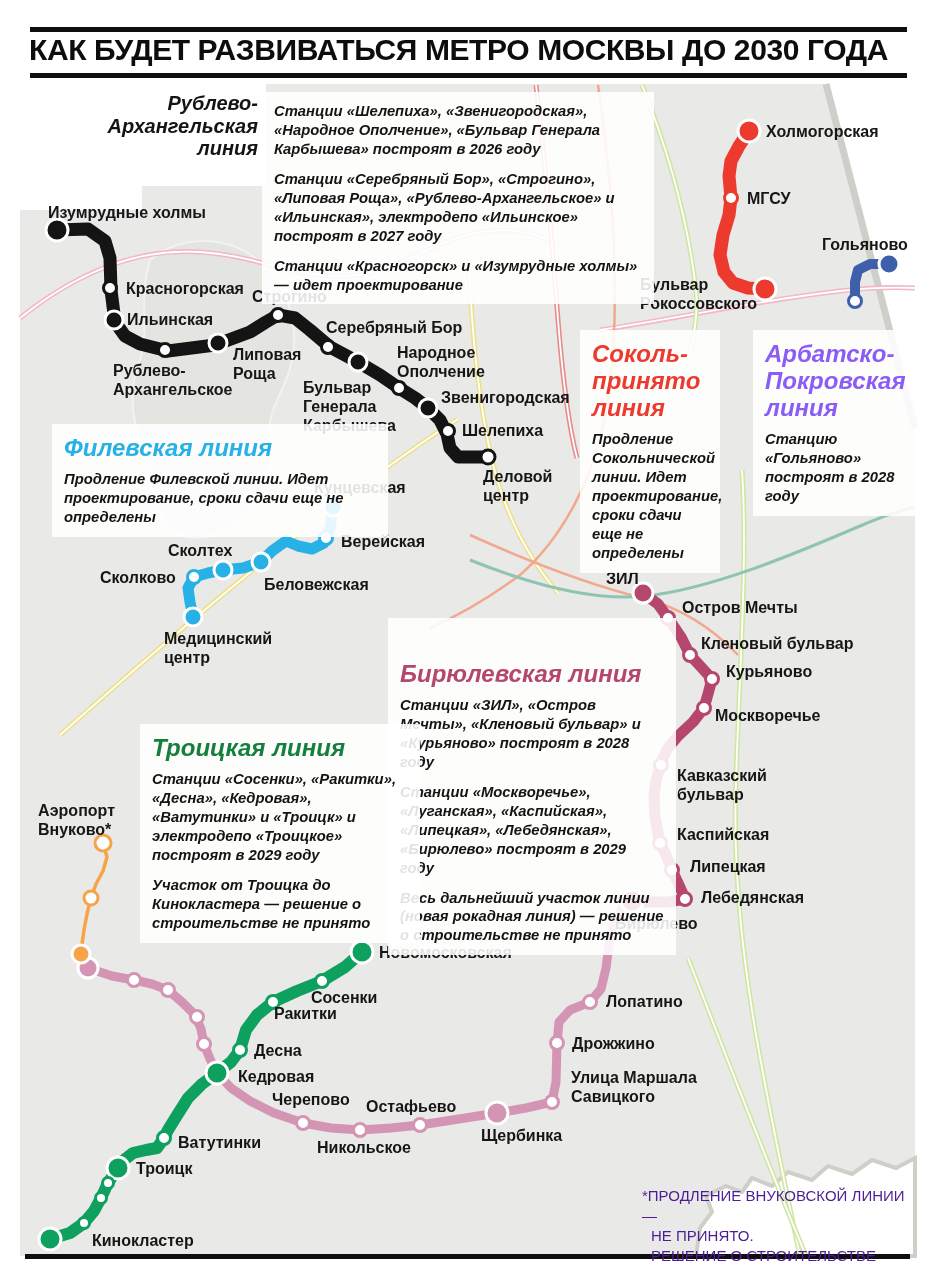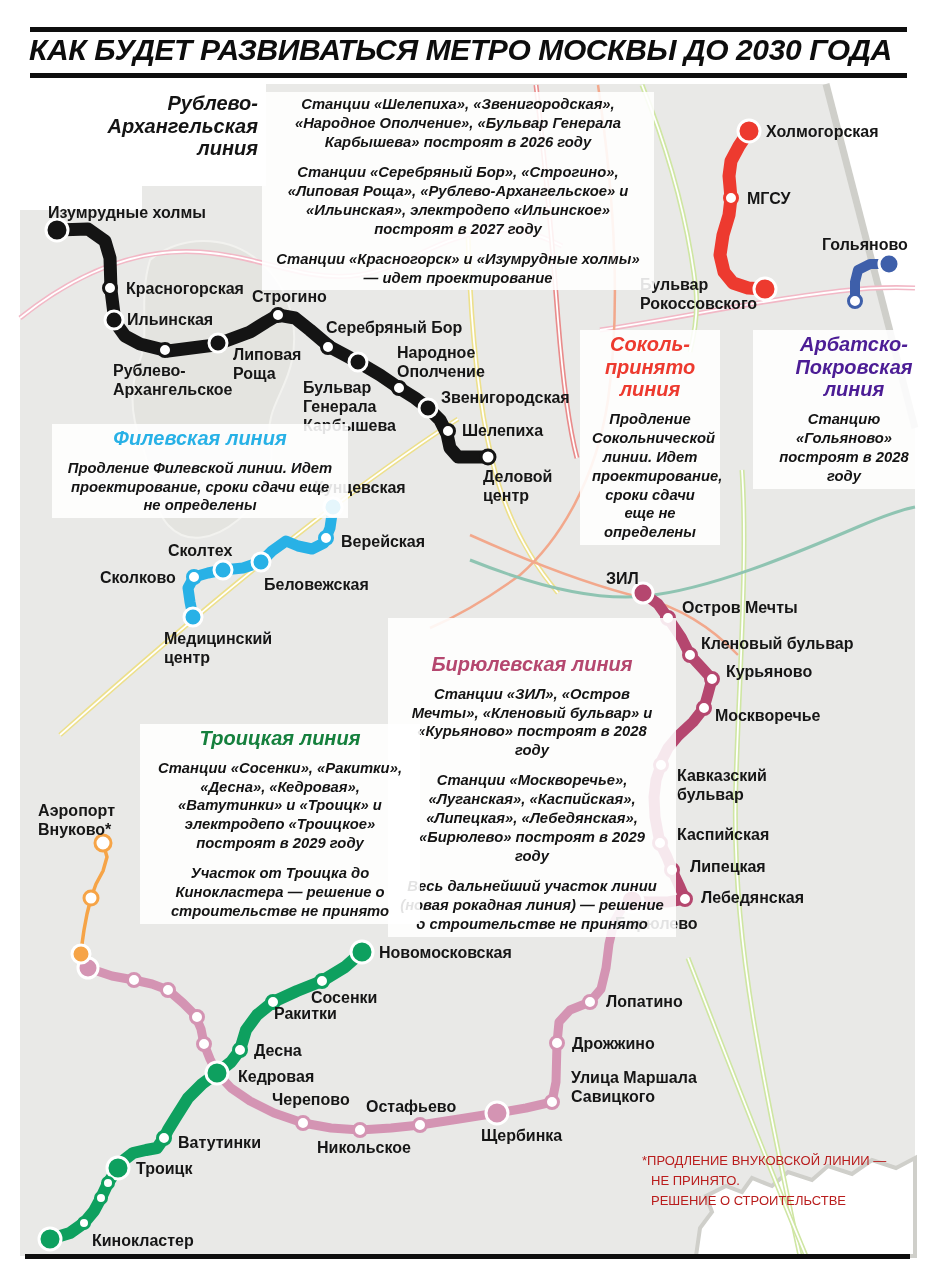--- a/index.html
+++ b/index.html
@@ -7,40 +7,40 @@
     width:935px;height:1280px;position:relative;overflow:hidden;
     background:#ffffff;
     font-family:"Liberation Sans", sans-serif;
   }
   .hdr-rule{position:absolute;left:30px;width:877px;height:5px;background:#0e0e0e;}
   #rule-top{top:27px;}
   #rule-mid{top:73px;}
   #rule-bottom{position:absolute;left:25px;top:1254px;width:885px;height:5px;background:#0e0e0e;}
   .page-title{
     position:absolute;left:29px;top:33px;width:880px;
-    font-size:30px;font-weight:bold;color:#0d0d0d;letter-spacing:-0.4px;white-space:nowrap;font-style:italic;
+    font-size:30px;font-weight:bold;color:#0d0d0d;letter-spacing:-0.4px;white-space:nowrap;
   }
   #map-svg{position:absolute;left:0;top:0;}
   .road .ro{fill:none;stroke-width:5px;}
   .road .ri{fill:none;stroke:#ffffff;stroke-width:1.8px;}
   .road-single{fill:none;}
   .st-label{font-family:"Liberation Sans", sans-serif;font-weight:bold;font-size:16px;fill:#161616;}
   .info{
     position:absolute;background:rgba(255,255,255,0.88);
-    padding:3px 12px;color:#141414;box-sizing:border-box;text-align:center;
-  }
-  .info .ttl{font-weight:bold;font-style:italic;font-size:20px;line-height:1.13;margin:0 0 9px 0;}
+    padding:10px 12px;color:#141414;box-sizing:border-box;
+  }
+  .info .ttl{font-weight:bold;font-style:italic;font-size:24px;line-height:1.13;margin:0 0 9px 0;}
   .info .ttl .tl{display:block;}
   .info p{font-weight:bold;font-style:italic;font-size:14.8px;line-height:1.28;margin:0 0 11px 0;}
   .info p:last-child{margin-bottom:0;}
   #b-rublevo-title{background:none;text-align:right;padding:0;}
   #b-rublevo-title .ttl{font-size:20px;margin:0;}
   .footnote{
-    position:absolute;left:642px;top:1151px;width:270px;
-    font-size:13px;color:#b91c1c;line-height:20px;font-weight:normal;
+    position:absolute;left:642px;top:1186px;width:270px;
+    font-size:15px;color:#4c1d95;line-height:20px;font-weight:normal;
   }
   .footnote .fl{display:block;}
   .footnote .fl.ind{padding-left:9px;}
 </style>
 </head>
 <body>
 
 <svg id="map-svg" width="935" height="1280" viewBox="0 0 935 1280">
 
   <rect x="20" y="84" width="895" height="1172" fill="#E9E9E7"></rect>
@@ -245,29 +245,29 @@
 <div class="info" style="left:580px;top:330px;width:140px;">
   <div class="ttl" style="color: rgb(237, 58, 47);">
     <span class="tl">Соколь-</span>
     <span class="tl">принято</span>
     <span class="tl">линия</span>
   </div>
   <p>Продление Сокольнической линии. Идет проектирование, сроки сдачи еще не определены</p>
 </div>
 
 <div class="info" style="left:753px;top:330px;width:182px;">
-  <div class="ttl" style="color: #4c1d95; margin-left: 20px;">
+  <div class="ttl" style="color: #8b5cf6;">
     <span class="tl">Арбатско-</span>
     <span class="tl">Покровская</span>
     <span class="tl">линия</span>
   </div>
   <p>Станцию «Гольяново» построят в 2028 году</p>
 </div>
 
-<div class="info" style="left:52px;top:424px;width:296px;">
+<div class="info" style="left:52px;top:424px;width:336px;">
   <div class="ttl" style="color: rgb(40, 177, 230);">
     <span class="tl">Филевская линия</span>
   </div>
   <p>Продление Филевской линии. Идет проектирование, сроки сдачи еще не определены</p>
 </div>
 
 <div class="info" style="left:388px;top:618px;width:288px;">
   <div class="ttl" style="color: rgb(181, 71, 111); margin-top: 32px;">
     <span class="tl">Бирюлевская линия</span>
   </div>

